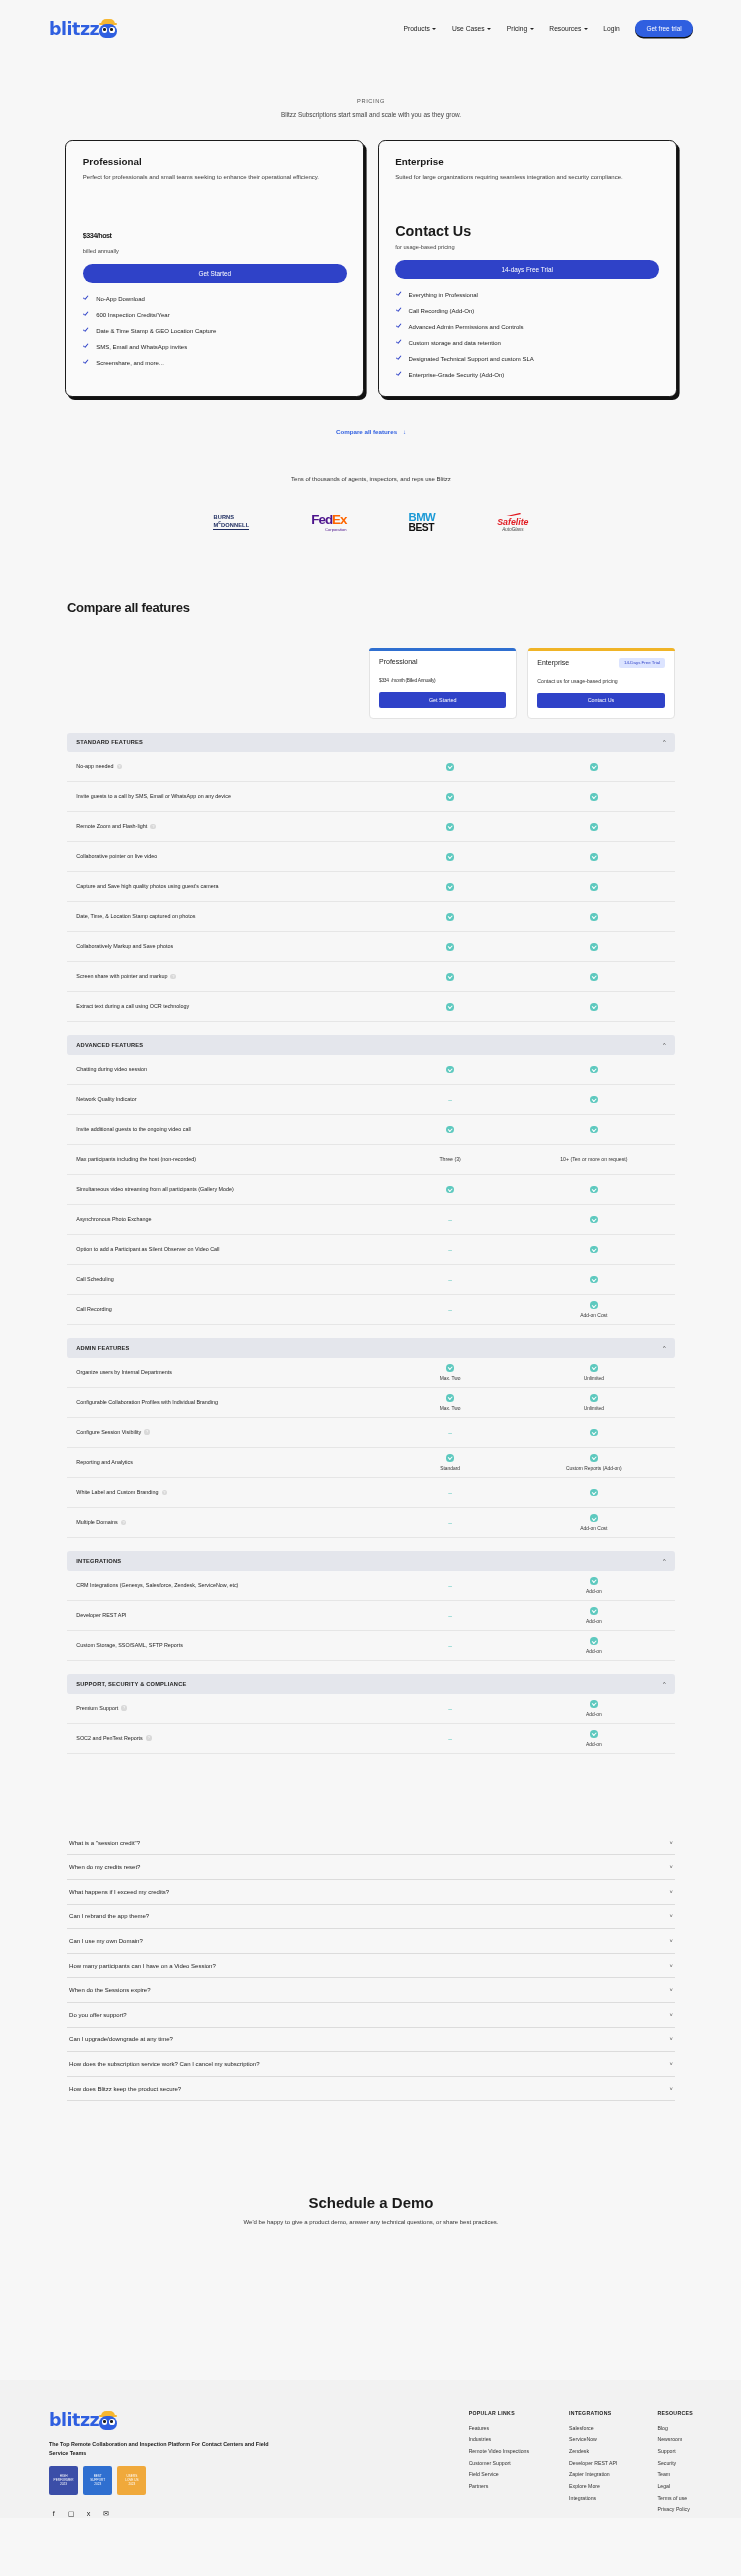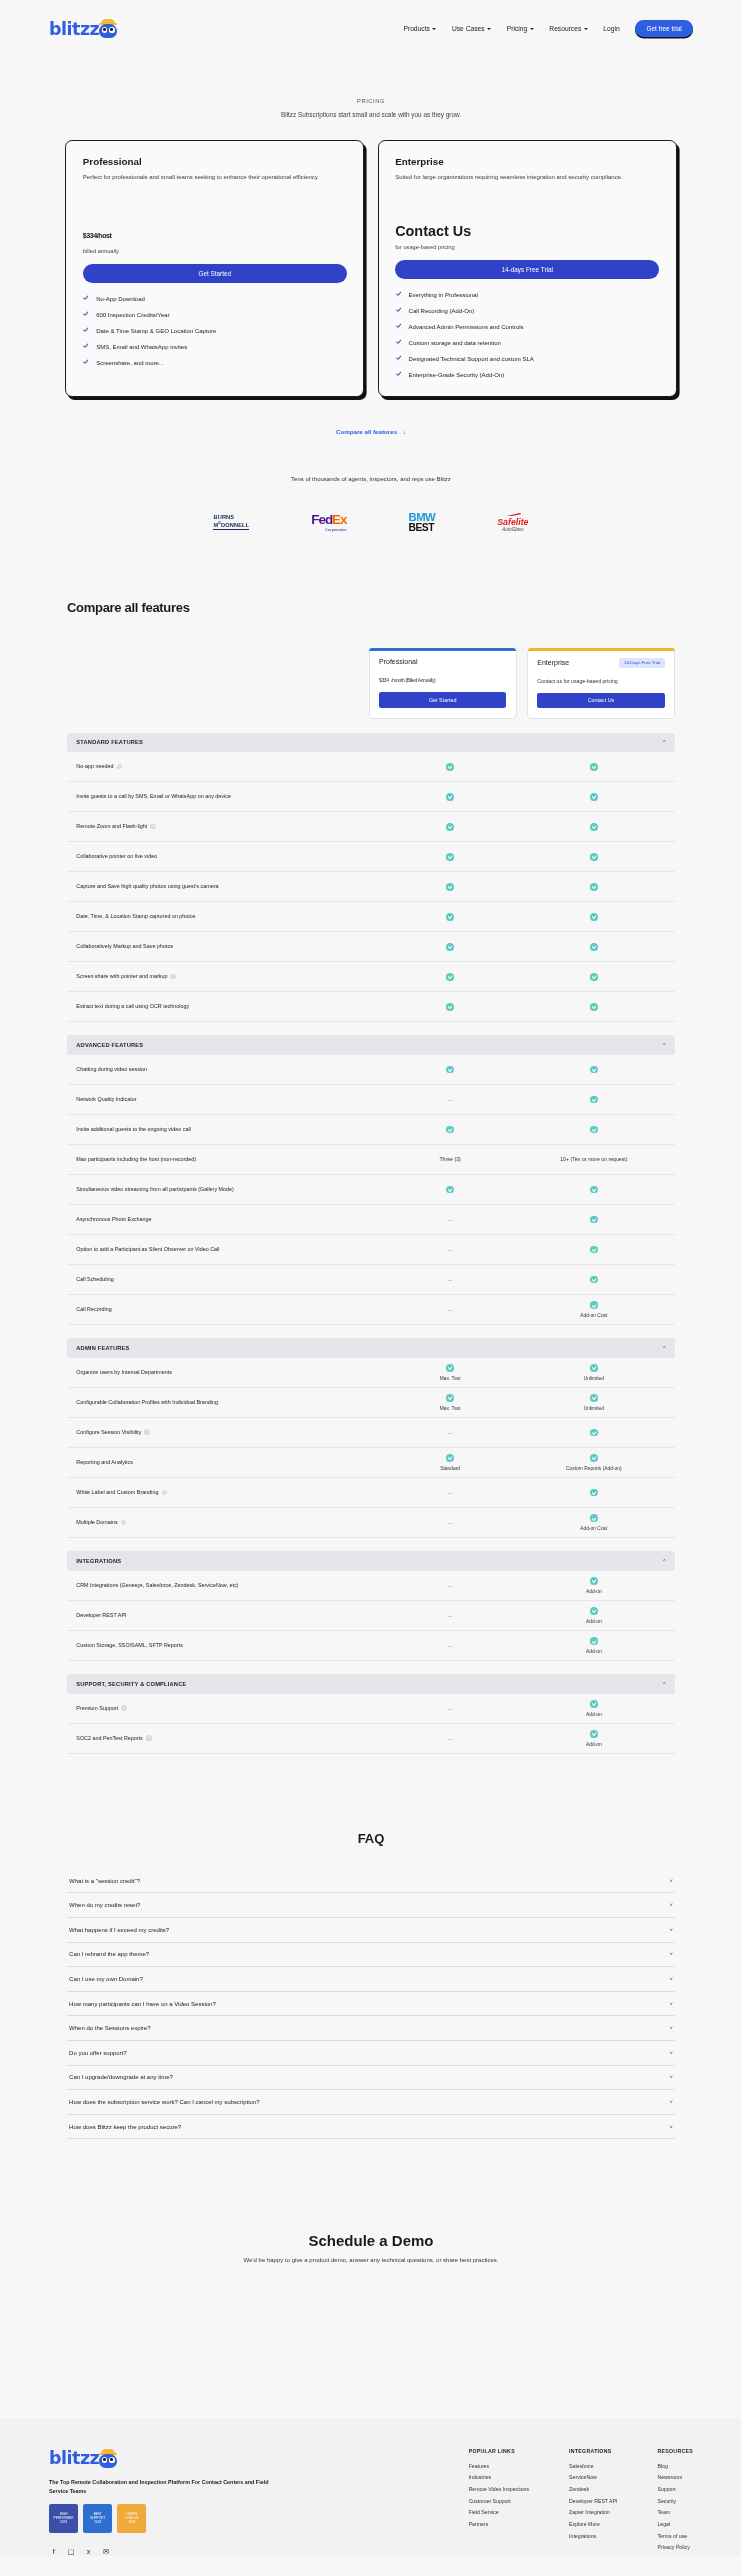--- a/index.html
+++ b/index.html
@@ -501,21 +501,20 @@
           <span>SOC2 and PenTest Reports</span>
           <span class="qm">?</span>
         </div>
         <div class="cell"><span class="dash">–</span></div>
         <div class="cell"><span class="ck"></span><span class="sub">Add-on</span></div>
       </div>
     </div>
 </div>
 
 <div class="faq">
-  <h2>FAQ</h2>
   <div class="faq-list" id="faq-list">
       <div class="faq-item">
         <span class="q">What is a "session credit"?</span>
         <span class="dn">˅</span>
       </div>
       <div class="faq-item">
         <span class="q">When do my credits reset?</span>
         <span class="dn">˅</span>
       </div>
       <div class="faq-item">

